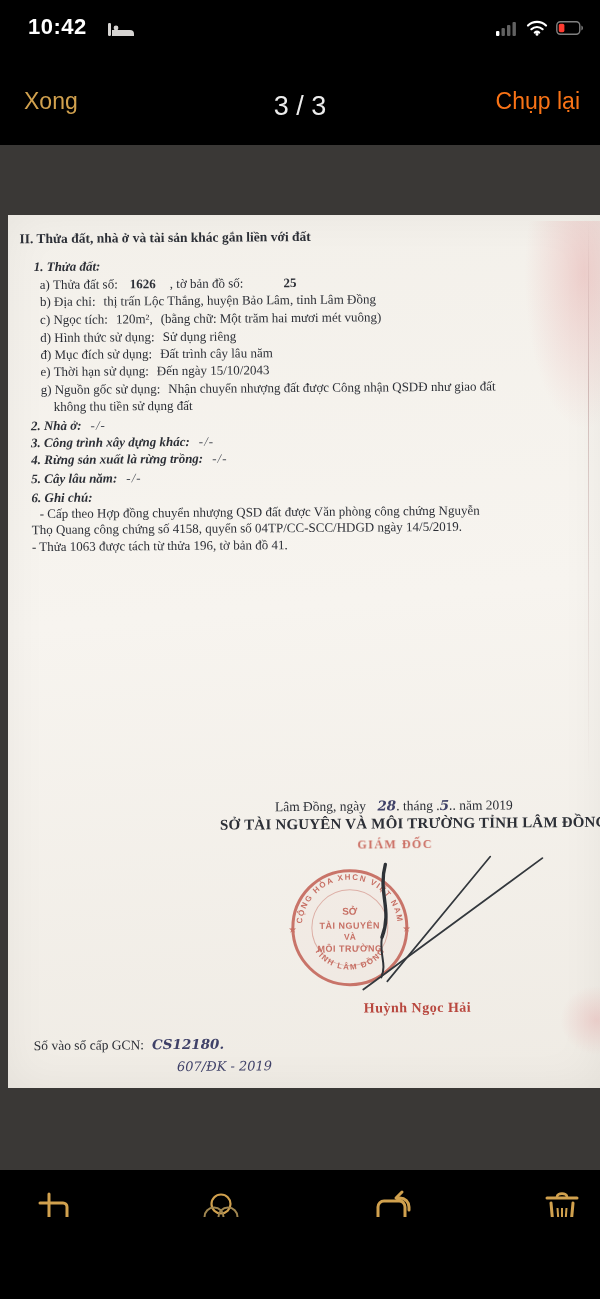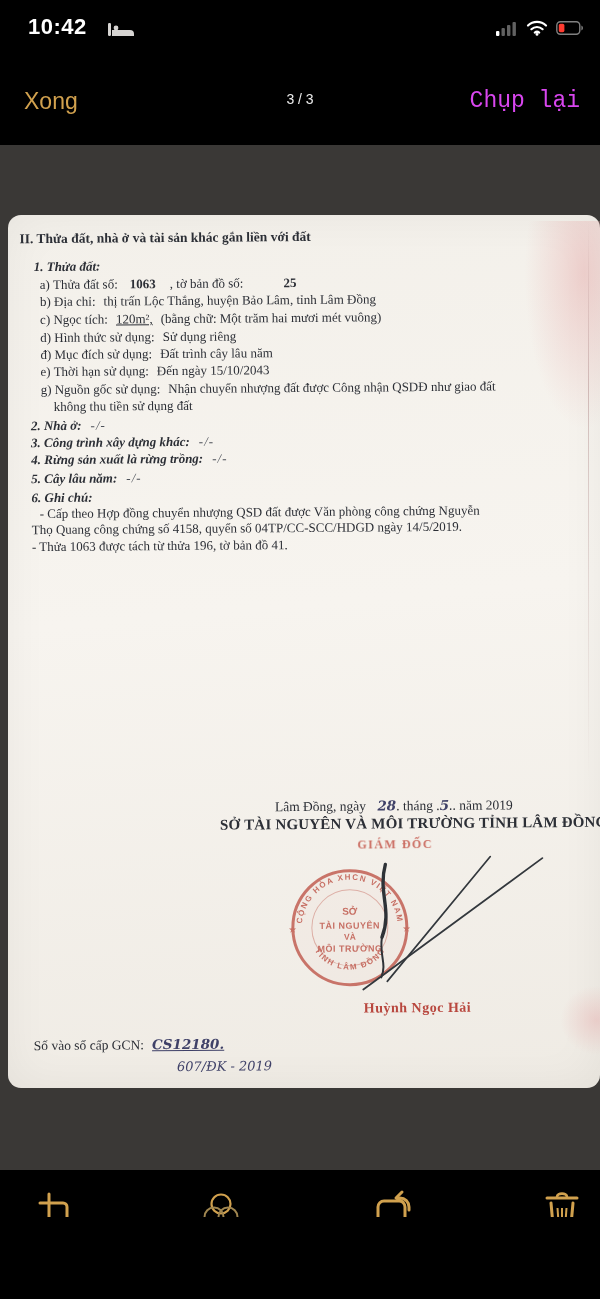--- a/index.html
+++ b/index.html
@@ -8,42 +8,42 @@
 
   
   .status-bar{position:absolute;top:0;left:0;width:600px;height:55px;}
   .sb-time{position:absolute;left:28px;top:14px;color:#fff;font-size:22px;font-weight:700;letter-spacing:.5px;}
   .sb-focus{position:absolute;left:107px;top:21px;opacity:.92;}
   .sb-right{position:absolute;right:16px;top:20px;display:flex;align-items:center;gap:8px;}
 
   
   .nav-done{position:absolute;left:24px;top:88px;background:none;border:none;padding:0;
             color:#d1a14e;font-size:23px;font-family:"Liberation Sans",sans-serif;cursor:pointer;}
-  .nav-page{position:absolute;left:0;top:91px;width:600px;text-align:center;color:#ececec;font-size:14px;}
+  .nav-page{position:absolute;left:0;top:91px;width:600px;text-align:center;color:#ececec;font-size:27px;}
   .nav-retake{position:absolute;right:20px;top:88px;background:none;border:none;padding:0;
-            color:#d946ef;font-size:23px;font-family:Liberation Mono, monospace;cursor:pointer;}
+            color:#f97316;font-size:23px;font-family:Liberation Sans, sans-serif;cursor:pointer;}
 
   
   .photo{position:absolute;top:145px;left:0;width:600px;height:1025px;background:#3a3836;}
   .paper{position:absolute;left:8px;top:70px;width:592px;height:873px;
          background:linear-gradient(175deg,#f3f0ea 0%,#f7f4ef 45%,#efebe4 100%);
-         box-shadow:inset 0 0 45px rgba(0,0,0,.05);border-radius:13px;}
+         box-shadow:inset 0 0 45px rgba(0,0,0,.05);}
   .pink-blob{position:absolute;right:-4px;top:6px;width:80px;height:210px;
          background:radial-gradient(ellipse at 75% 25%,rgba(229,165,165,.45),rgba(229,165,165,0) 70%);}
   .pink-blob2{position:absolute;right:-6px;top:770px;width:46px;height:70px;
          background:radial-gradient(ellipse at 80% 50%,rgba(229,165,165,.4),rgba(229,165,165,0) 70%);}
   .crease{position:absolute;right:11px;top:6px;width:1px;height:560px;
          background:linear-gradient(180deg,rgba(170,130,130,0),rgba(168,128,128,.45) 30%,rgba(168,128,128,0));}
   .doc-content{position:absolute;inset:0;transform:rotate(-0.45deg);transform-origin:50% 40%;}
 
   .dl{position:absolute;font-family:"Liberation Serif","DejaVu Serif",serif;font-size:13px;
       color:#2c2f36;white-space:nowrap;}
   .b{font-weight:700;}
   .bi{font-weight:700;font-style:italic;}
-  .u{text-decoration:underline;}
+  .u{}
   .ml8{margin-left:8px;} .ml12{margin-left:12px;} .ml14{margin-left:14px;} .ml40{margin-left:40px;}
   .dash{color:#4c5058;font-style:italic;margin-left:9px;letter-spacing:1px;}
   .hand{font-family:"DejaVu Serif",serif;font-style:italic;color:#3f4168;text-align:right;}
   .role{color:#c4564a;font-weight:700;letter-spacing:1.5px;font-size:12px;opacity:.85;
         filter:blur(.3px);font-family:"Liberation Serif",serif;}
   .signer{color:#b8473e;font-weight:700;font-size:14px;letter-spacing:.5px;
         font-family:"Liberation Serif",serif;}
   .stamp-wrap{position:absolute;left:264px;top:638px;width:150px;height:150px;opacity:.82;}
   .stamp text{font-family:"Liberation Sans",sans-serif;font-weight:700;fill:#bd5347;}
   .arc-t{font-size:8px;letter-spacing:1.5px;}
@@ -109,21 +109,21 @@
     <div class="paper">
       <div class="pink-blob"></div>
       <div class="pink-blob2"></div>
       <div class="crease"></div>
 
       <div class="doc-content">
         <div class="dl b" style="top:14px;left:14px;font-size:13.5px;">II. Thửa đất, nhà ở và tài sản khác gắn liền với đất</div>
         <div class="dl bi" style="top:42px;left:28px;">1. Thửa đất:</div>
 
         <div class="dl" style="top:60px;left:34px;">
-          <span>a) Thửa đất số:</span><span class="b ml12">1063</span><span class="ml14">, tờ bản đồ số:</span><span class="b ml40">25</span>
+          <span>a) Thửa đất số:</span><span class="b ml12">1626</span><span class="ml14">, tờ bản đồ số:</span><span class="b ml40">25</span>
         </div>
         <div class="dl" style="top:77px;left:34px;">
           <span>b) Địa chỉ:</span><span class="ml8">thị trấn Lộc Thắng, huyện Bảo Lâm, tỉnh Lâm Đồng</span>
         </div>
         <div class="dl" style="top:95px;left:34px;">
           <span>c) Ngọc tích:</span><span class="u ml8">120m²,</span><span class="ml8">(bằng chữ: Một trăm hai mươi mét vuông)</span>
         </div>
         <div class="dl" style="top:113px;left:34px;">
           <span>d) Hình thức sử dụng:</span><span class="ml8">Sử dụng riêng</span>
         </div>

